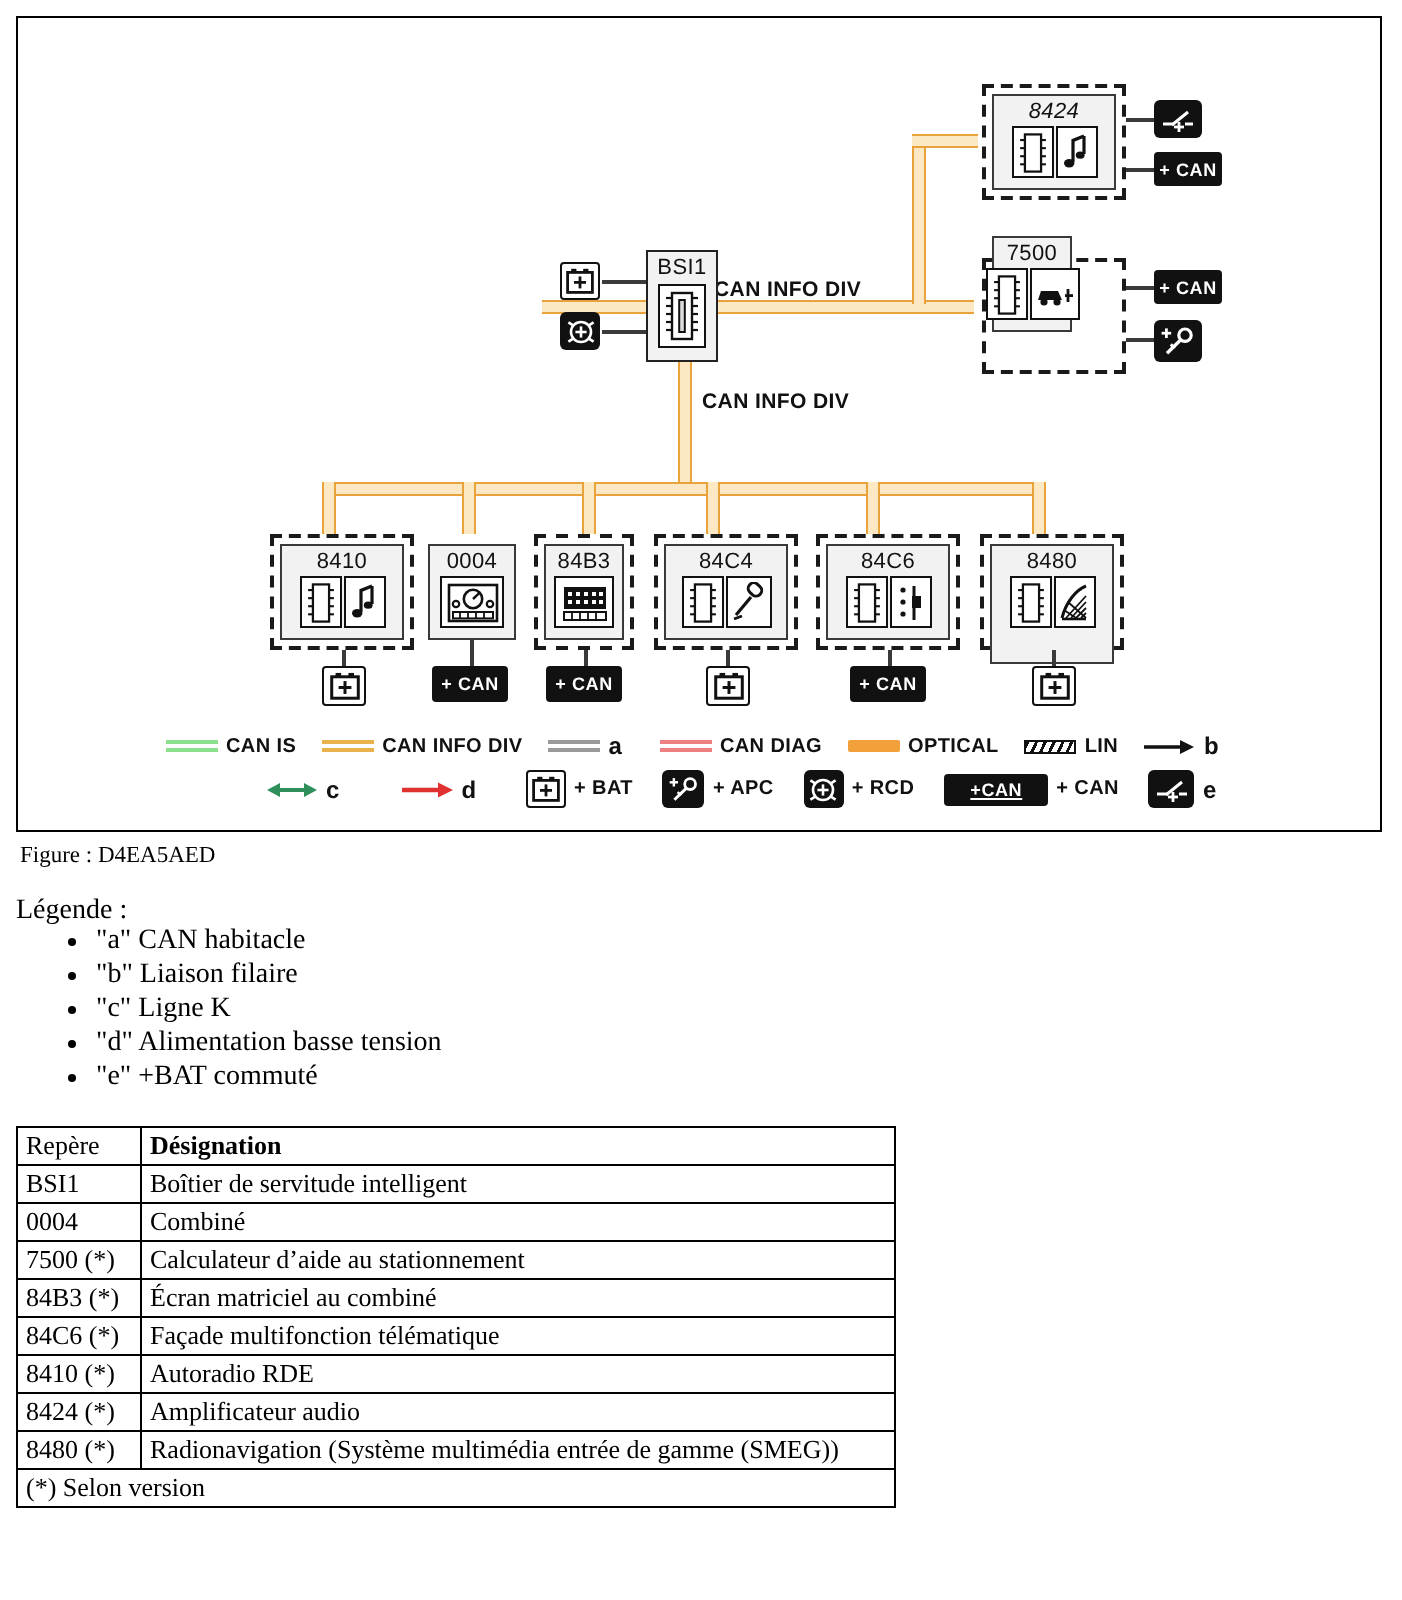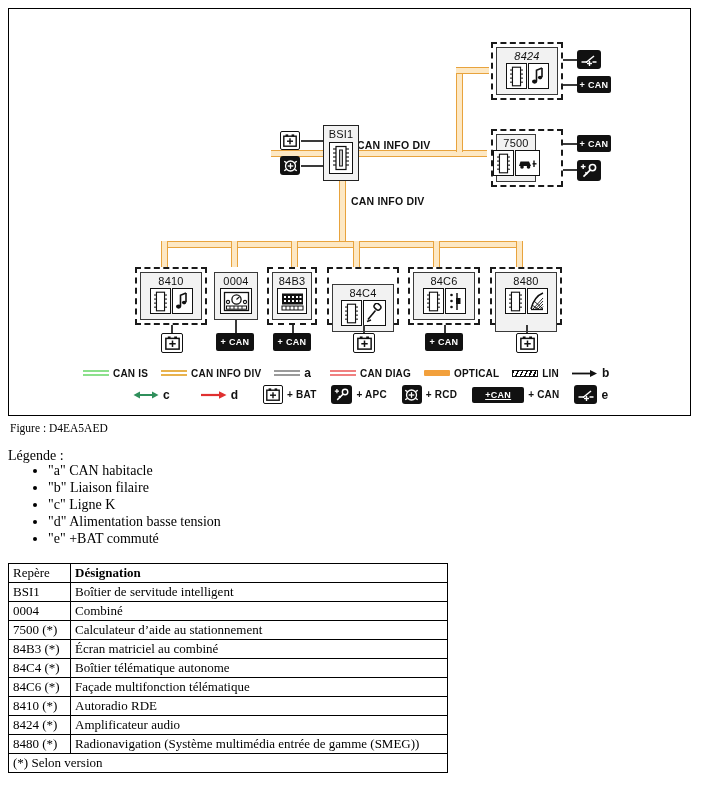--- a/index.html
+++ b/index.html
@@ -341,21 +341,21 @@
         <line x1="1.5" y1="9" x2="7" y2="9" stroke="#fff" stroke-width="1.5"></line>
         <line x1="6" y1="9.5" x2="14" y2="3" stroke="#fff" stroke-width="1.5"></line>
         <line x1="12.5" y1="9" x2="16.5" y2="9" stroke="#fff" stroke-width="1.5"></line>
         <line x1="9.5" y1="8" x2="9.5" y2="13" stroke="#fff" stroke-width="1.4"></line>
         <line x1="7" y1="10.5" x2="12" y2="10.5" stroke="#fff" stroke-width="1.4"></line>
       </svg>
     </div>
     <div class="badge-black" style="left:568px; top:67px; width:34px; height:17px;">+ CAN</div>
 
     <div class="module-dashes" style="left:482px; top:120px; width:72px; height:58px;"></div>
-    <div class="module" style="left:487px; top:125px; width:40px; height:48px;text-align:right;">
+    <div class="module" style="left:487px; top:109px; width:40px; height:48px;text-align:right;">
       <span class="module-label">7500</span>
       <div class="module-icons">
         <div class="icon-cell" style="width:21px;height:26px;">
           <svg width="15" height="21" viewBox="0 0 18 26">
             <rect x="4" y="1.5" width="10" height="23" fill="#fff" stroke="#111" stroke-width="1.4"></rect>
             <g stroke="#111" stroke-width="1.3">
               <line x1="1" y1="5" x2="4" y2="5"></line>
                 <line x1="1" y1="10" x2="4" y2="10"></line>
               <line x1="1" y1="15" x2="4" y2="15"></line>
                 <line x1="1" y1="20" x2="4" y2="20"></line>
@@ -482,21 +482,21 @@
                 <line x1="18" y1="15" x2="18" y2="19"></line>
             </g>
           </svg>
         </div>
       </div>
     </div>
     <div class="wire wire-v" style="left:283px; top:316px; height:9px;"></div>
     <div class="badge-black" style="left:264px; top:324px; width:38px; height:18px;">+ CAN</div>
 
     <div class="module-dashes" style="left:318px; top:258px; width:72px; height:58px;"></div>
-    <div class="module" style="left:323px; top:263px; width:62px; height:48px;margin-top:12px;">
+    <div class="module" style="left:323px; top:263px; width:62px; height:48px;">
       <span class="module-label">84C4</span>
       <div class="module-icons">
         <div class="icon-cell" style="width:21px;height:26px;">
           <svg width="15" height="21" viewBox="0 0 18 26">
             <rect x="4" y="1.5" width="10" height="23" fill="#fff" stroke="#111" stroke-width="1.4"></rect>
             <g stroke="#111" stroke-width="1.3">
               <line x1="1" y1="5" x2="4" y2="5"></line>
                 <line x1="1" y1="10" x2="4" y2="10"></line>
               <line x1="1" y1="15" x2="4" y2="15"></line>
                 <line x1="1" y1="20" x2="4" y2="20"></line>
@@ -744,24 +744,20 @@
     </tr>
     <tr>
       <td class="col-rep">7500 (*)</td>
       <td class="col-des">Calculateur d’aide au stationnement</td>
     </tr>
     <tr>
       <td class="col-rep">84B3 (*)</td>
       <td class="col-des">Écran matriciel au combiné</td>
     </tr>
     <tr>
-      <td class="col-rep">84C4 (*)</td>
-      <td class="col-des">Boîtier télématique autonome</td>
-    </tr>
-    <tr>
       <td class="col-rep">84C6 (*)</td>
       <td class="col-des">Façade multifonction télématique</td>
     </tr>
     <tr>
       <td class="col-rep">8410 (*)</td>
       <td class="col-des">Autoradio RDE</td>
     </tr>
     <tr>
       <td class="col-rep">8424 (*)</td>
       <td class="col-des">Amplificateur audio</td>

